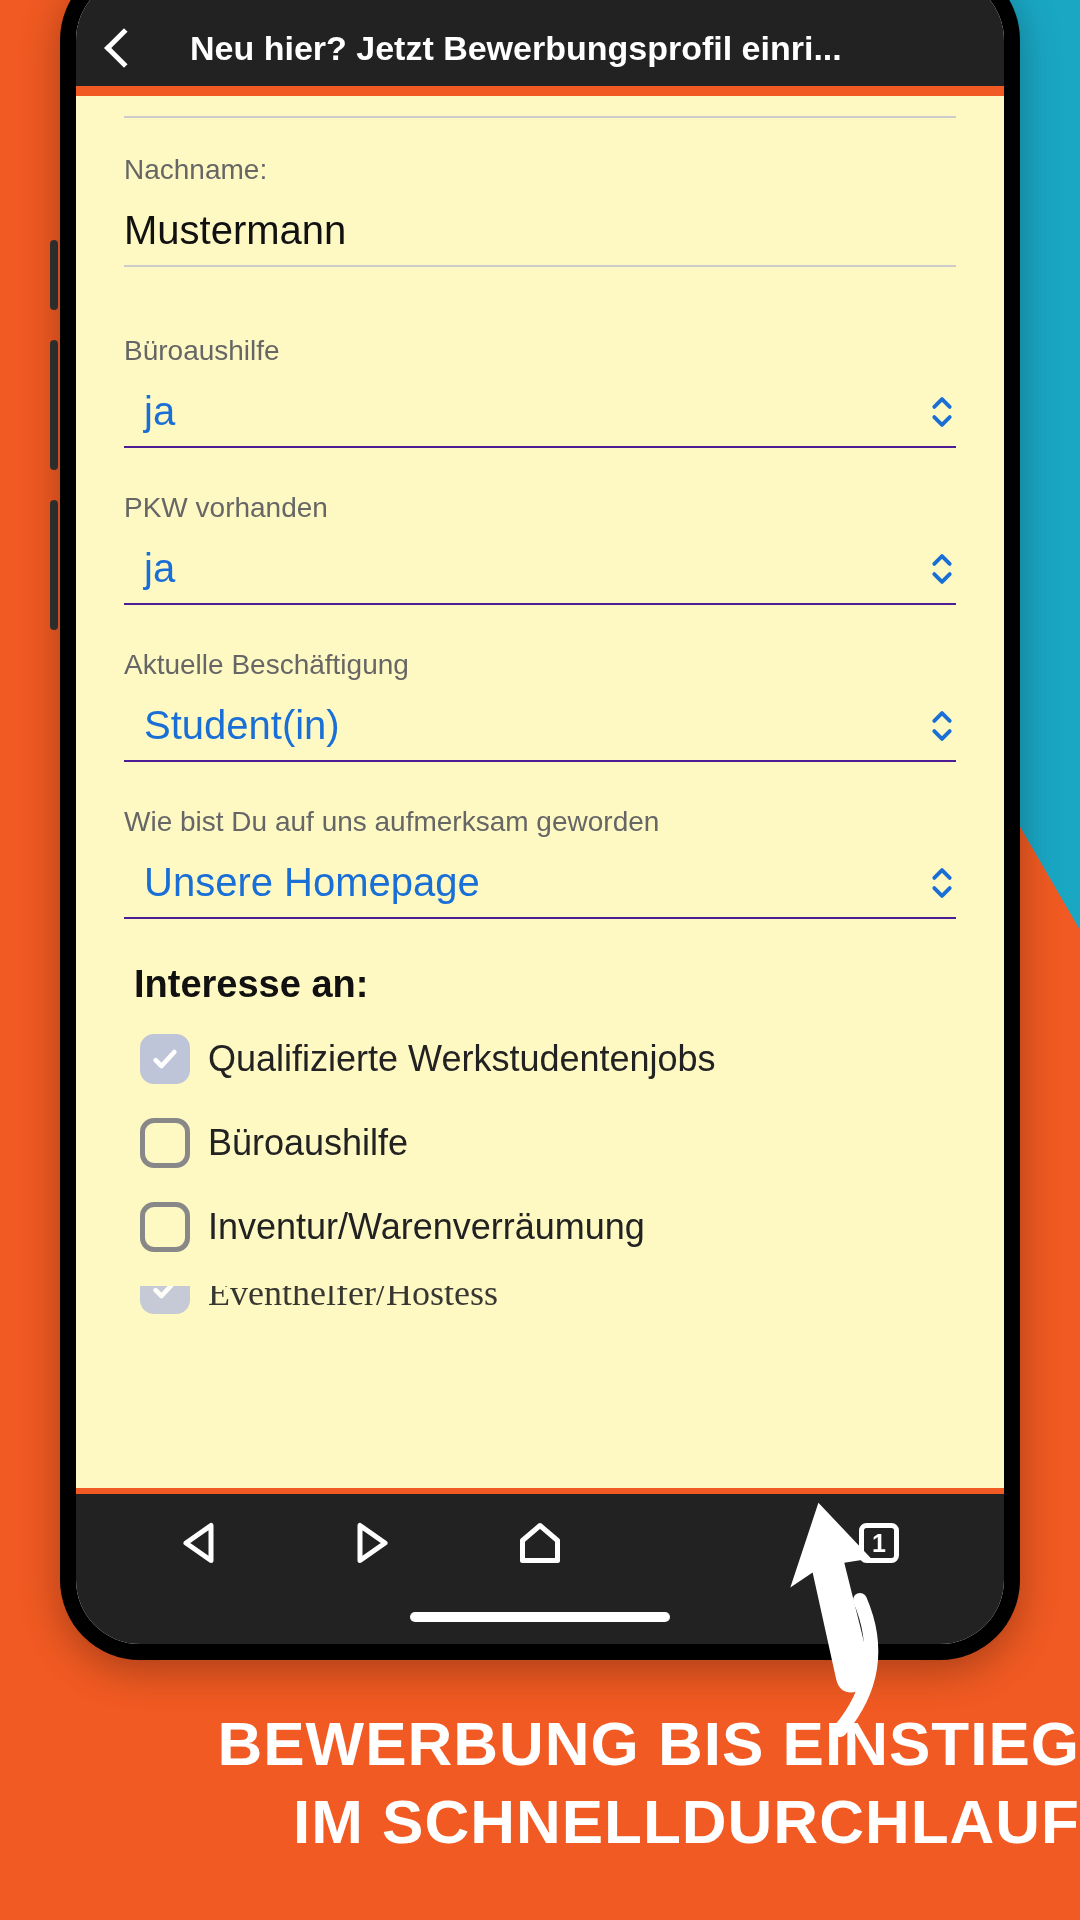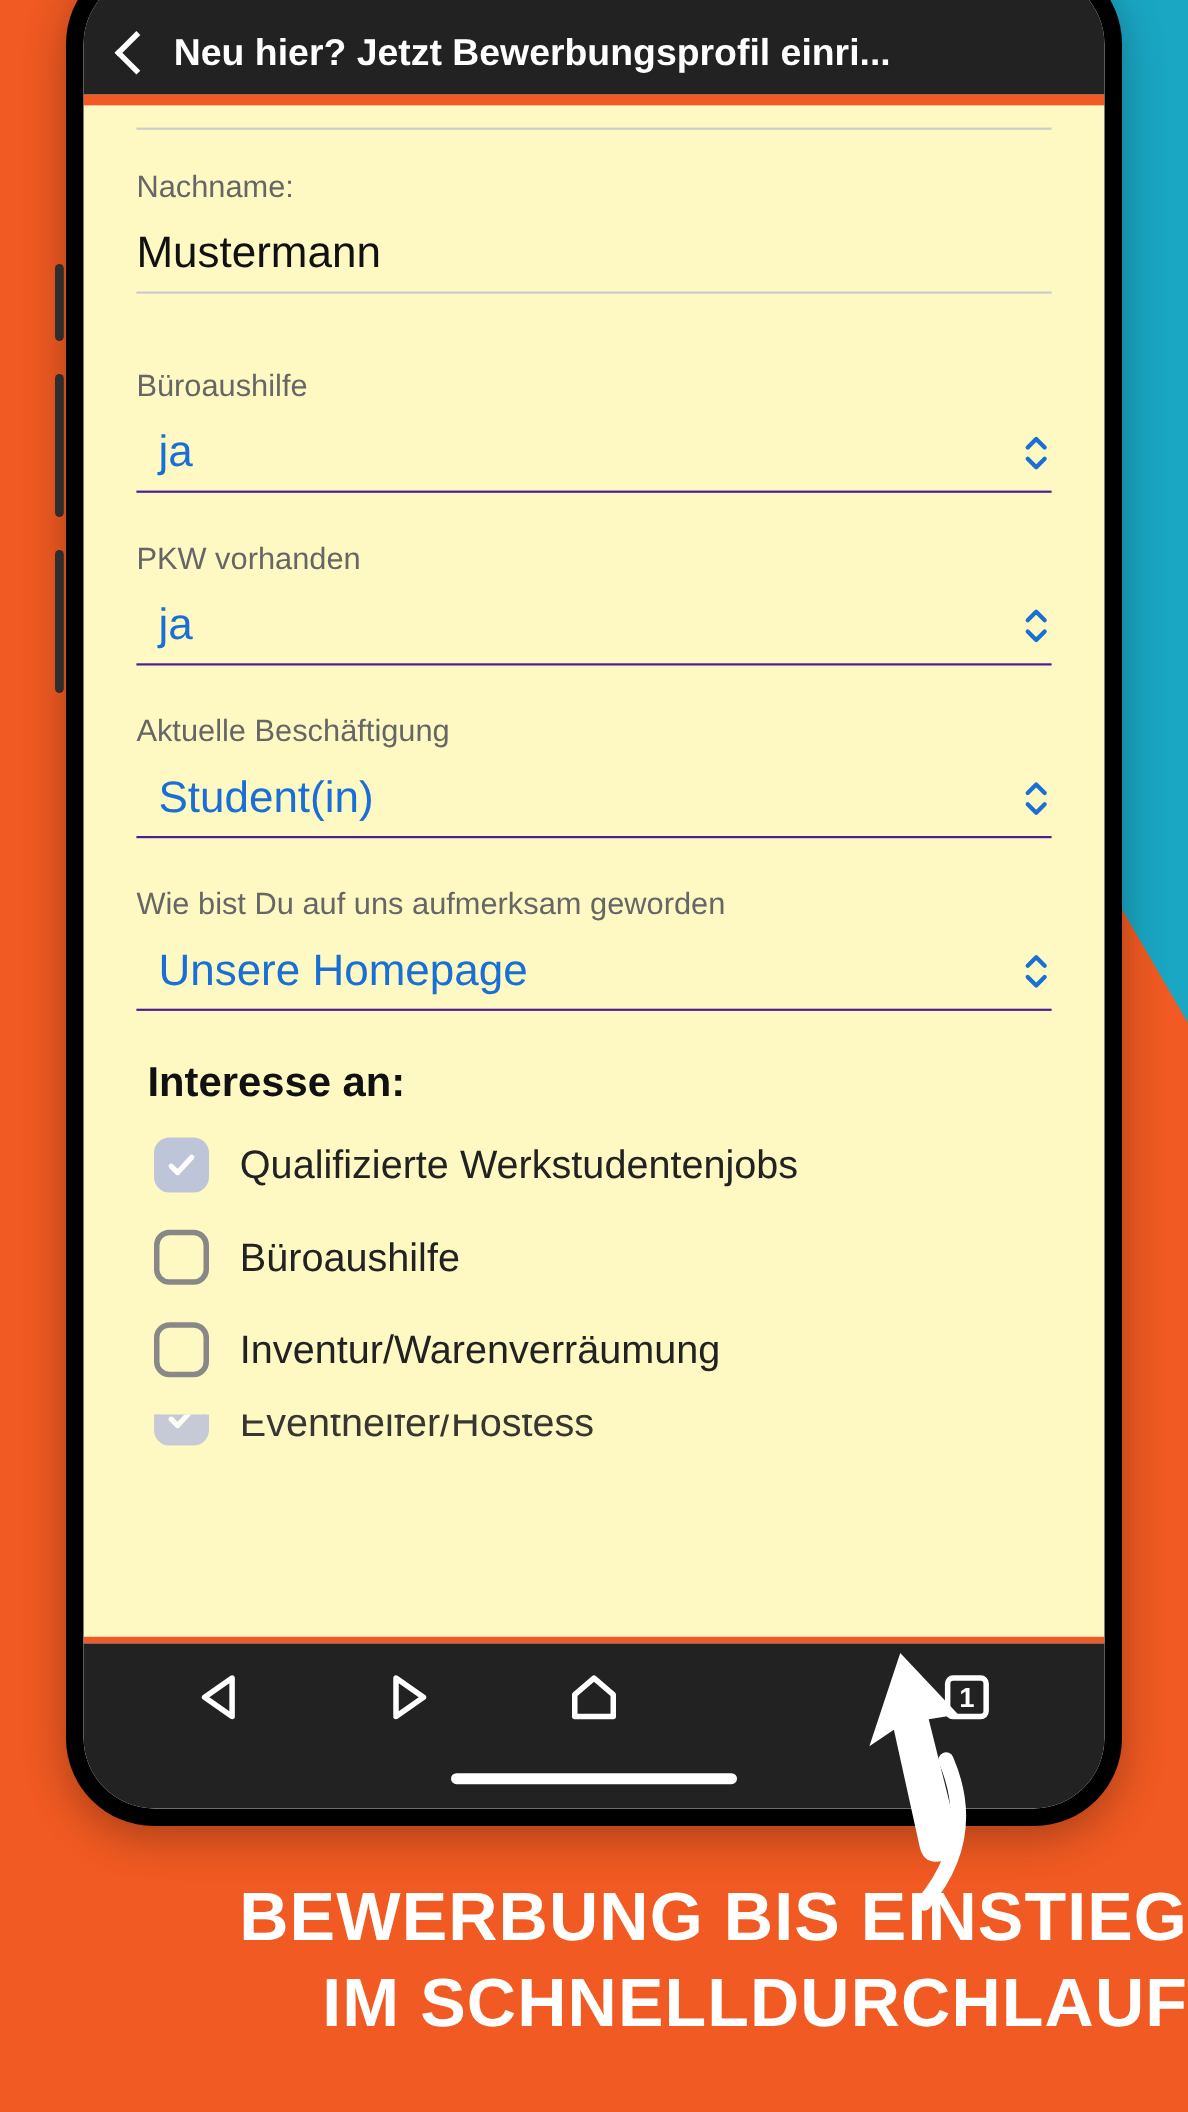--- a/index.html
+++ b/index.html
@@ -60,20 +60,21 @@
     margin-left: 10px;
     margin-bottom: 6px;
   }
   .topbar-title {
     font-size: 34px;
     font-weight: 700;
     white-space: nowrap;
     overflow: hidden;
     text-overflow: ellipsis;
     flex: 1;
+    margin-left: 32px;
   }
   .orange-strip { height: 10px; background: #f15a22; }
 
   .content {
     flex: 1;
     background: #fef9c3;
     padding: 20px 48px 0 48px;
     overflow: hidden;
     position: relative;
   }
@@ -117,21 +118,21 @@
 
   .section-title {
     font-size: 38px;
     font-weight: 800;
     color: #111;
     margin: 20px 0 28px 10px;
   }
   .check-row {
     display: flex;
     align-items: center;
-    gap: 28px;
+    gap: 18px;
     margin-bottom: 34px;
     padding-left: 16px;
   }
   .checkbox {
     width: 50px; height: 50px;
     border: 5px solid #888;
     border-radius: 14px;
     display: flex;
     align-items: center;
     justify-content: center;
@@ -280,21 +281,21 @@
         <div class="check-row">
           <div class="checkbox"></div>
           <div class="check-label">Büroaushilfe</div>
         </div>
 
         <div class="check-row">
           <div class="checkbox"></div>
           <div class="check-label">Inventur/Warenverräumung</div>
         </div>
 
-        <div class="check-row cut-row" style="margin-bottom:0; height:30px; overflow:hidden; align-items:flex-start;">
+        <div class="check-row cut-row" style="margin-bottom:0; height:30px; overflow:hidden; align-items:flex-start;font-family:Liberation Serif, serif;">
           <div class="checkbox checked" style="margin-top:-22px;">
             <svg class="checkmark" viewBox="0 0 24 24" fill="none" stroke="#fff" stroke-width="4" stroke-linecap="round" stroke-linejoin="round">
                 <polyline points="4,13 9,18 20,6"></polyline>
               </svg>
           </div>
           <div class="check-label" style="margin-top:-14px;">Eventhelfer/Hostess</div>
         </div>
 
         <div class="orange-strip-bottom"></div>
       </div>

